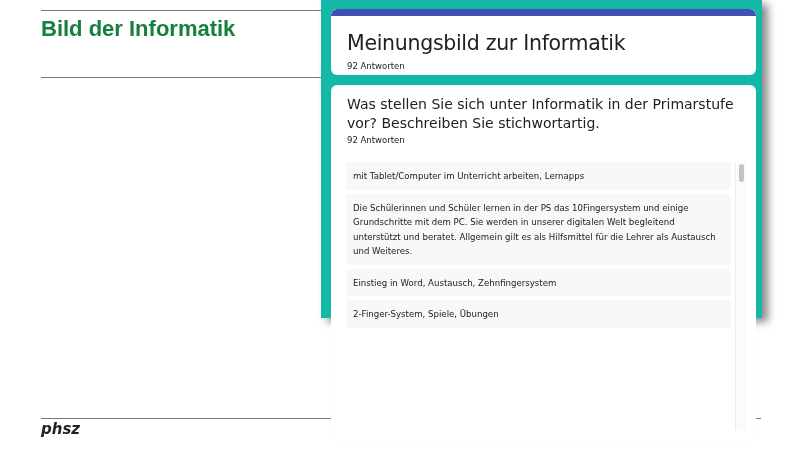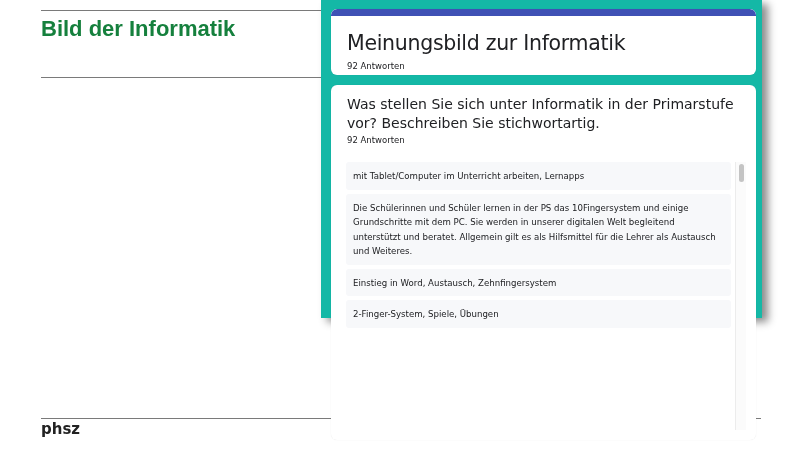--- a/index.html
+++ b/index.html
@@ -15,21 +15,21 @@
     .rule-bottom { left: 41px; top: 418px; width: 720px; }
     .slide-title {
       position: absolute; left: 41px; top: 15px;
       font-family: "Liberation Sans", sans-serif;
       font-weight: bold; font-size: 22px; line-height: 27px; color: #15803d;
     }
     .slide-title div { white-space: nowrap; }
     .slide-footer {
       position: absolute; left: 41px; top: 420px;
       font-family: "DejaVu Sans", sans-serif;
-      font-weight: bold; font-size: 15px; color: #222;
+      font-weight: bold; font-size: 15px; color: #222; font-style: italic;
     }
 
     
     .panel {
       position: absolute; left: 321px; top: 0; width: 441px; height: 318px;
       background: #14b8a6;
       box-shadow: 6px 4px 8px rgba(0,0,0,0.45);
     }
     .card {
       position: absolute; background: #ffffff; border-radius: 6px;

